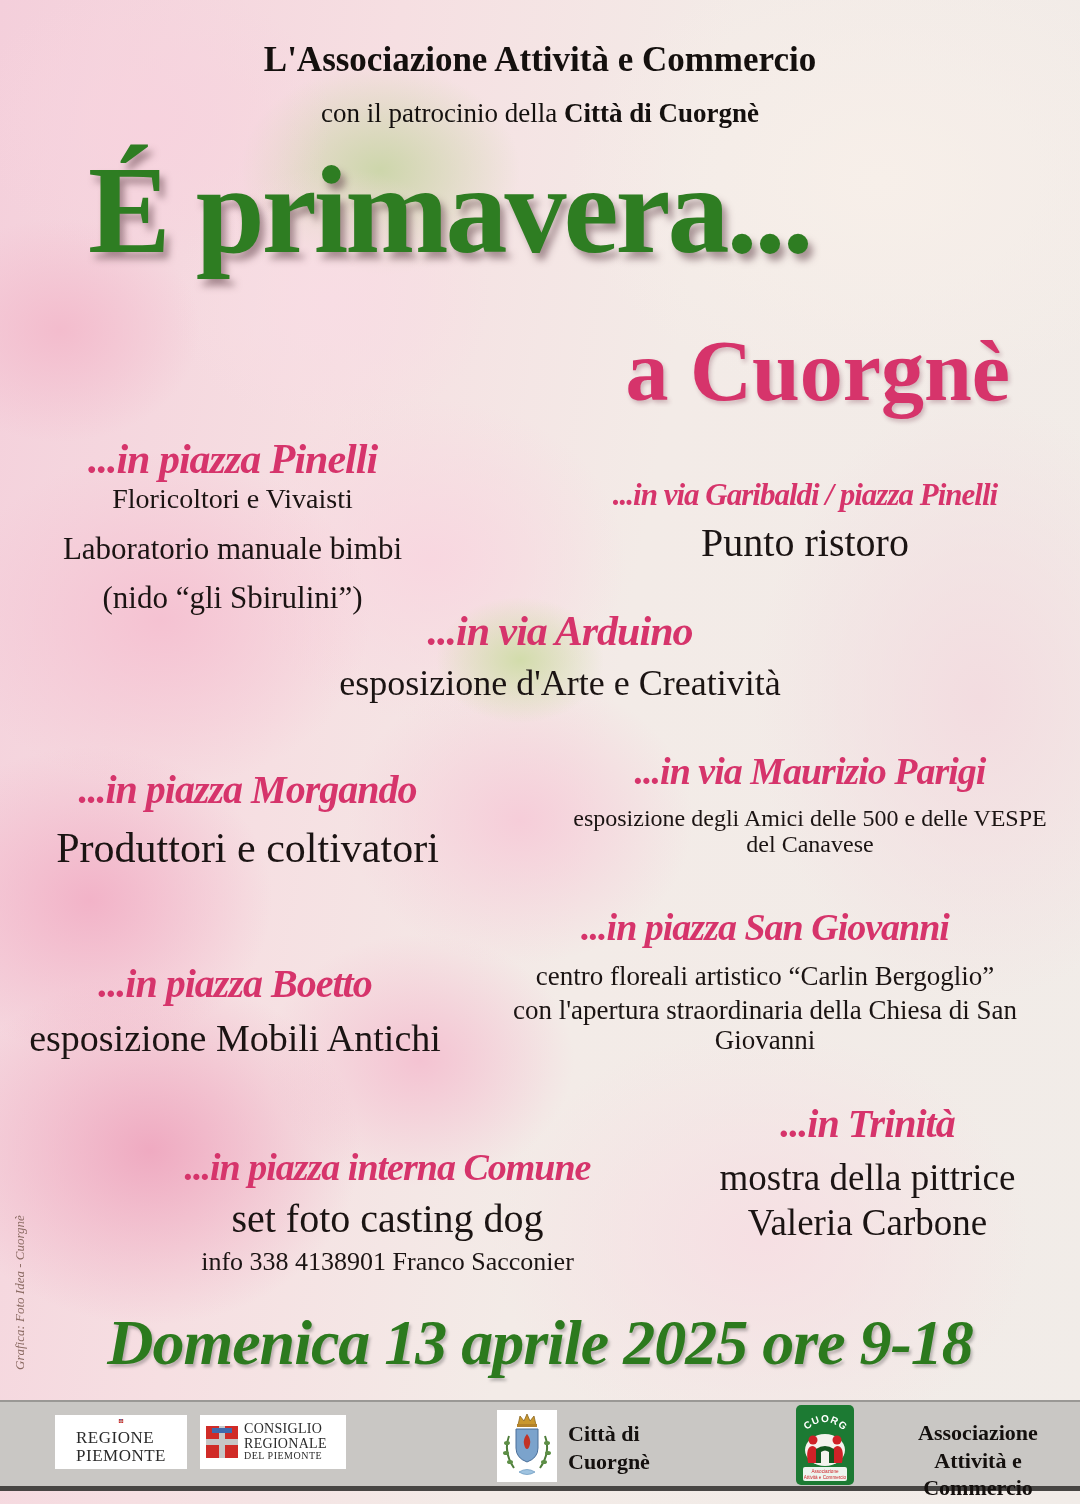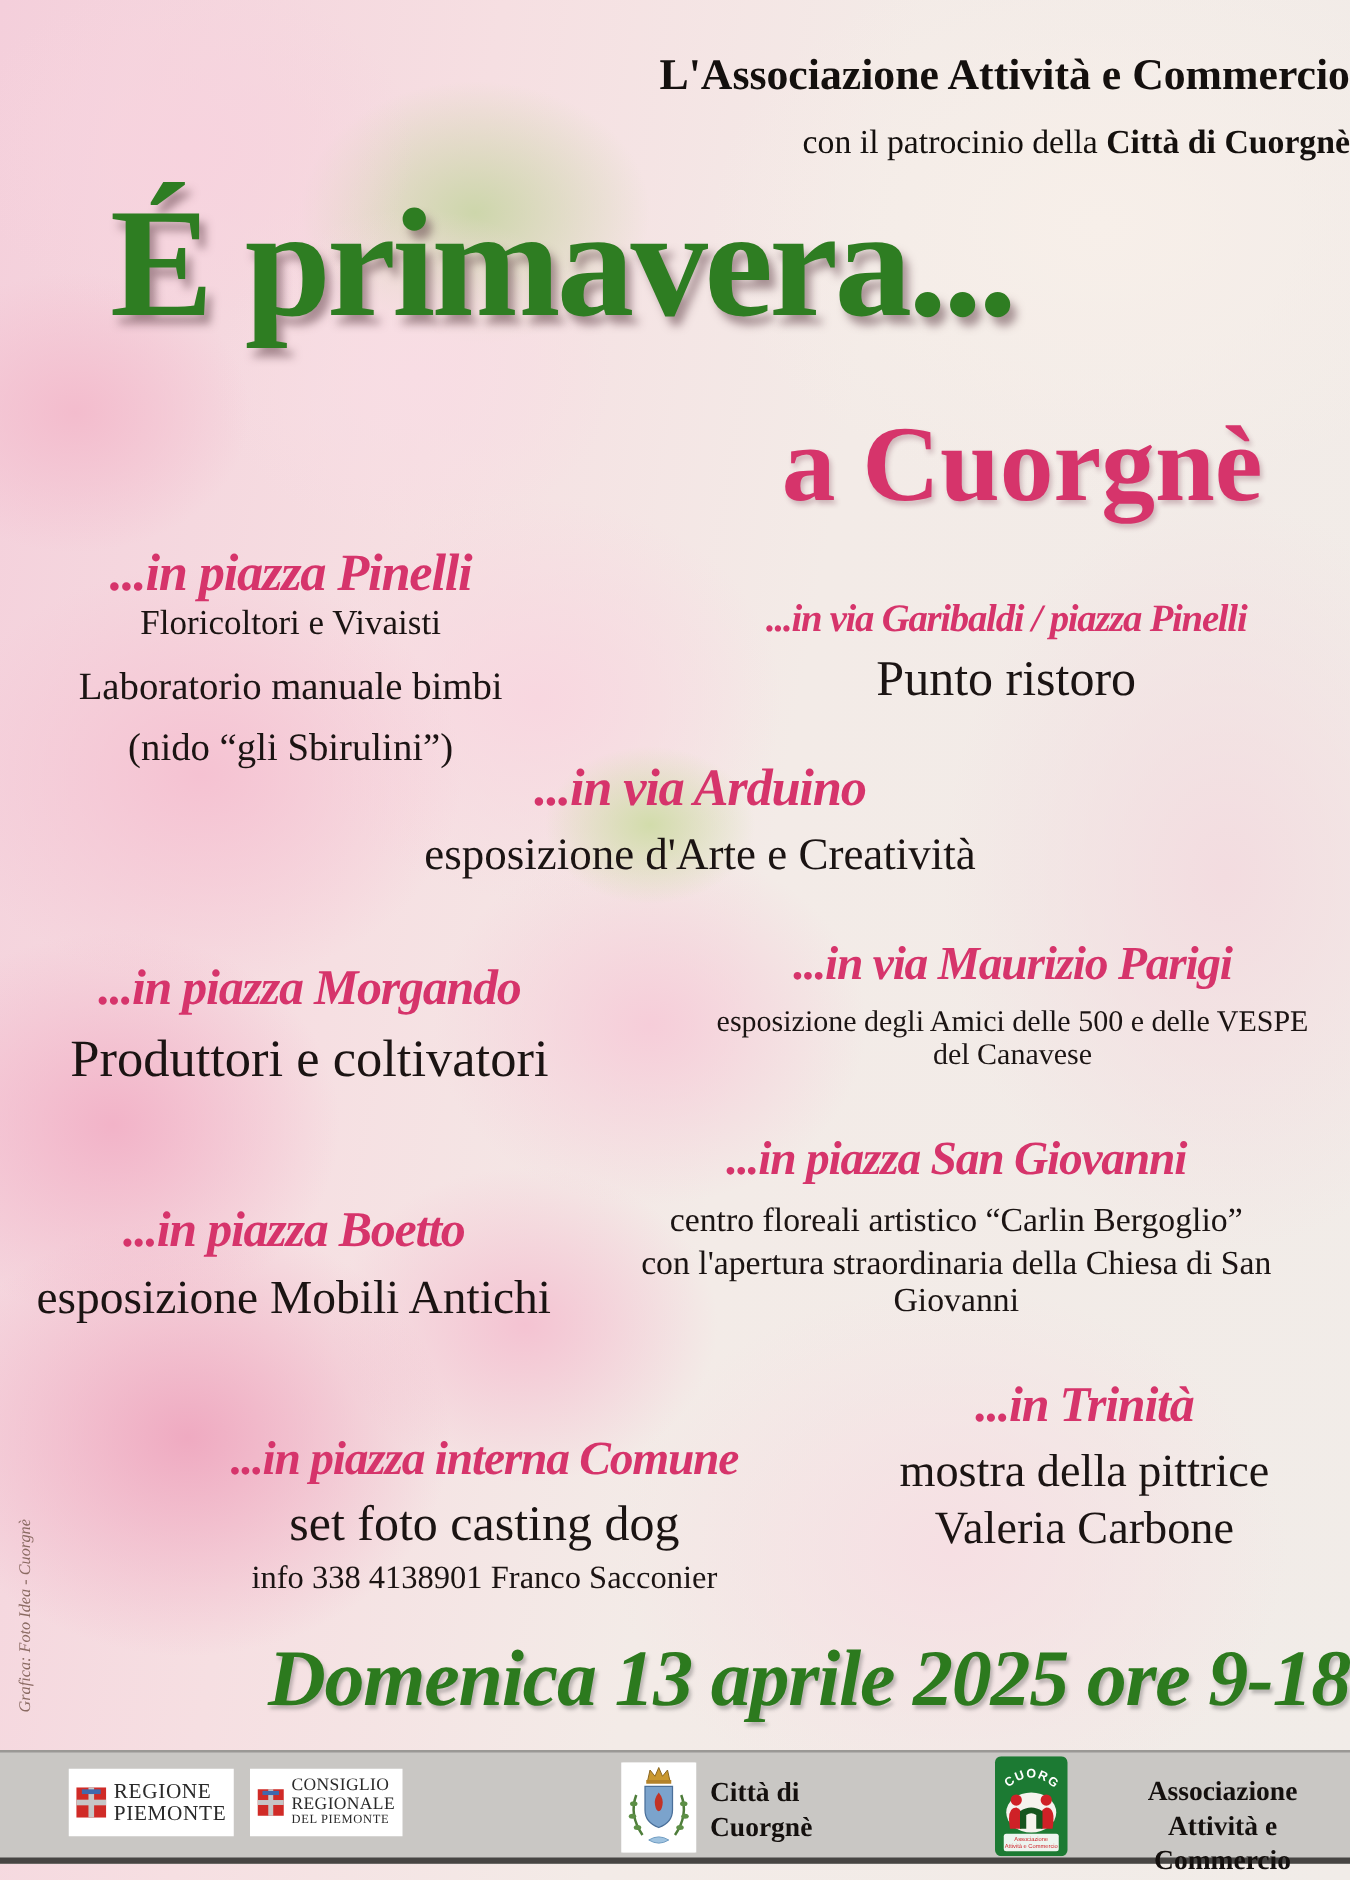--- a/index.html
+++ b/index.html
@@ -18,21 +18,21 @@
       radial-gradient(ellipse 300px 250px at 150px 1150px,#efaac1 0%, rgba(239,170,193,0) 70%),
       radial-gradient(ellipse 280px 230px at 430px 560px, #f8d7e0 0%, rgba(248,215,224,0) 70%),
       radial-gradient(ellipse 240px 200px at 520px 820px, #f6cdd9 0%, rgba(246,205,217,0) 72%),
       radial-gradient(ellipse 220px 180px at 420px 1060px,#f4c3d2 0%, rgba(244,195,210,0) 70%),
       radial-gradient(ellipse 420px 300px at 880px 180px, #f7efe9 0%, rgba(247,239,233,0) 75%),
       radial-gradient(ellipse 300px 400px at 980px 700px, #f3dce0 0%, rgba(243,220,224,0) 75%),
       radial-gradient(ellipse 360px 280px at 760px 1240px,#f6dfe3 0%, rgba(246,223,227,0) 75%),
       linear-gradient(100deg, #f4cfdb 0%, #f6dfe2 30%, #f3ebe7 55%, #f1ece8 100%);
   }
   .abs{position:absolute;}
-  .center{left:0;width:100%;text-align:right;}
+  .center{left:0;width:100%;text-align:center;}
   .hdr1{top:40px;font-size:35px;font-weight:bold;color:#14100e;letter-spacing:0;}
   .hdr2{top:98px;font-size:27px;color:#14100e;}
   .hdr2 .city{font-weight:bold;}
   .title-main{
     top:146px;left:88px;font-size:124px;font-weight:bold;line-height:1.05;
     color:#2e7d22;letter-spacing:-3px;
     text-shadow:5px 7px 7px rgba(94,62,70,0.5);
   }
   .title-sub{
     top:326px;right:70px;font-size:86px;font-weight:bold;line-height:1.05;
@@ -83,22 +83,22 @@
     font-size:13px;font-style:italic;color:#8a6a62;white-space:nowrap;
   }
   .footer{
     left:0;top:1400px;width:1080px;height:84px;background:#c9c7c4;
     border-top:2px solid #9a9895;border-bottom:5px solid #474543;
   }
   .logo-card{
     position:absolute;background:#ffffff;display:flex;align-items:center;
     padding:4px 6px;box-sizing:border-box;gap:6px;
   }
-  #card-regione{left:55px;top:13px;width:132px;height:54px;}
-  #card-consiglio{left:200px;top:13px;width:122px;height:54px;}
+  #card-regione{left:55px;top:13px;width:132px;height:54px;flex-direction:column;}
+  #card-consiglio{left:200px;top:13px;width:146px;height:54px;}
   .logo-card .txt{color:#2a2a2a;line-height:1.05;}
   #card-regione .txt{font-size:17px;letter-spacing:0.5px;}
   #card-consiglio .txt{font-size:14px;letter-spacing:0.3px;}
   #card-consiglio .txt .small{font-size:10px;letter-spacing:0.5px;}
   #card-crest{left:497px;top:8px;width:60px;height:72px;background:#fff;position:absolute;}
   .citta-text{left:568px;top:18px;position:absolute;font-size:22px;font-weight:bold;color:#14100e;line-height:1.25;}
   #assoc-logo{left:795px;top:3px;width:60px;height:80px;position:absolute;}
   .assoc-text{left:878px;top:17px;width:200px;position:absolute;text-align:center;
     font-size:22px;font-weight:bold;color:#14100e;line-height:1.25;}
   .block{display:block;}

